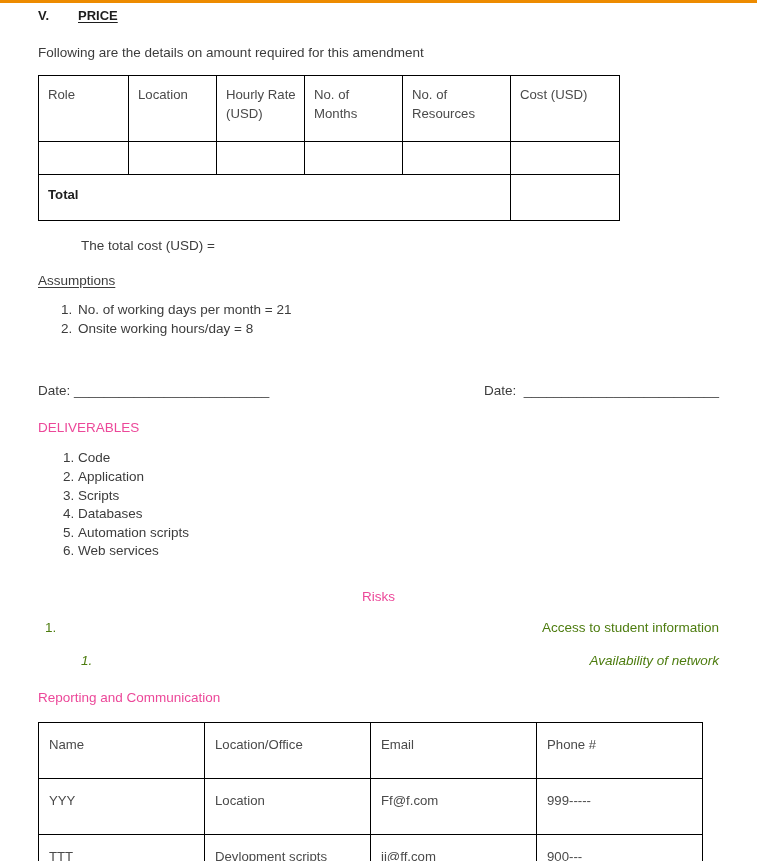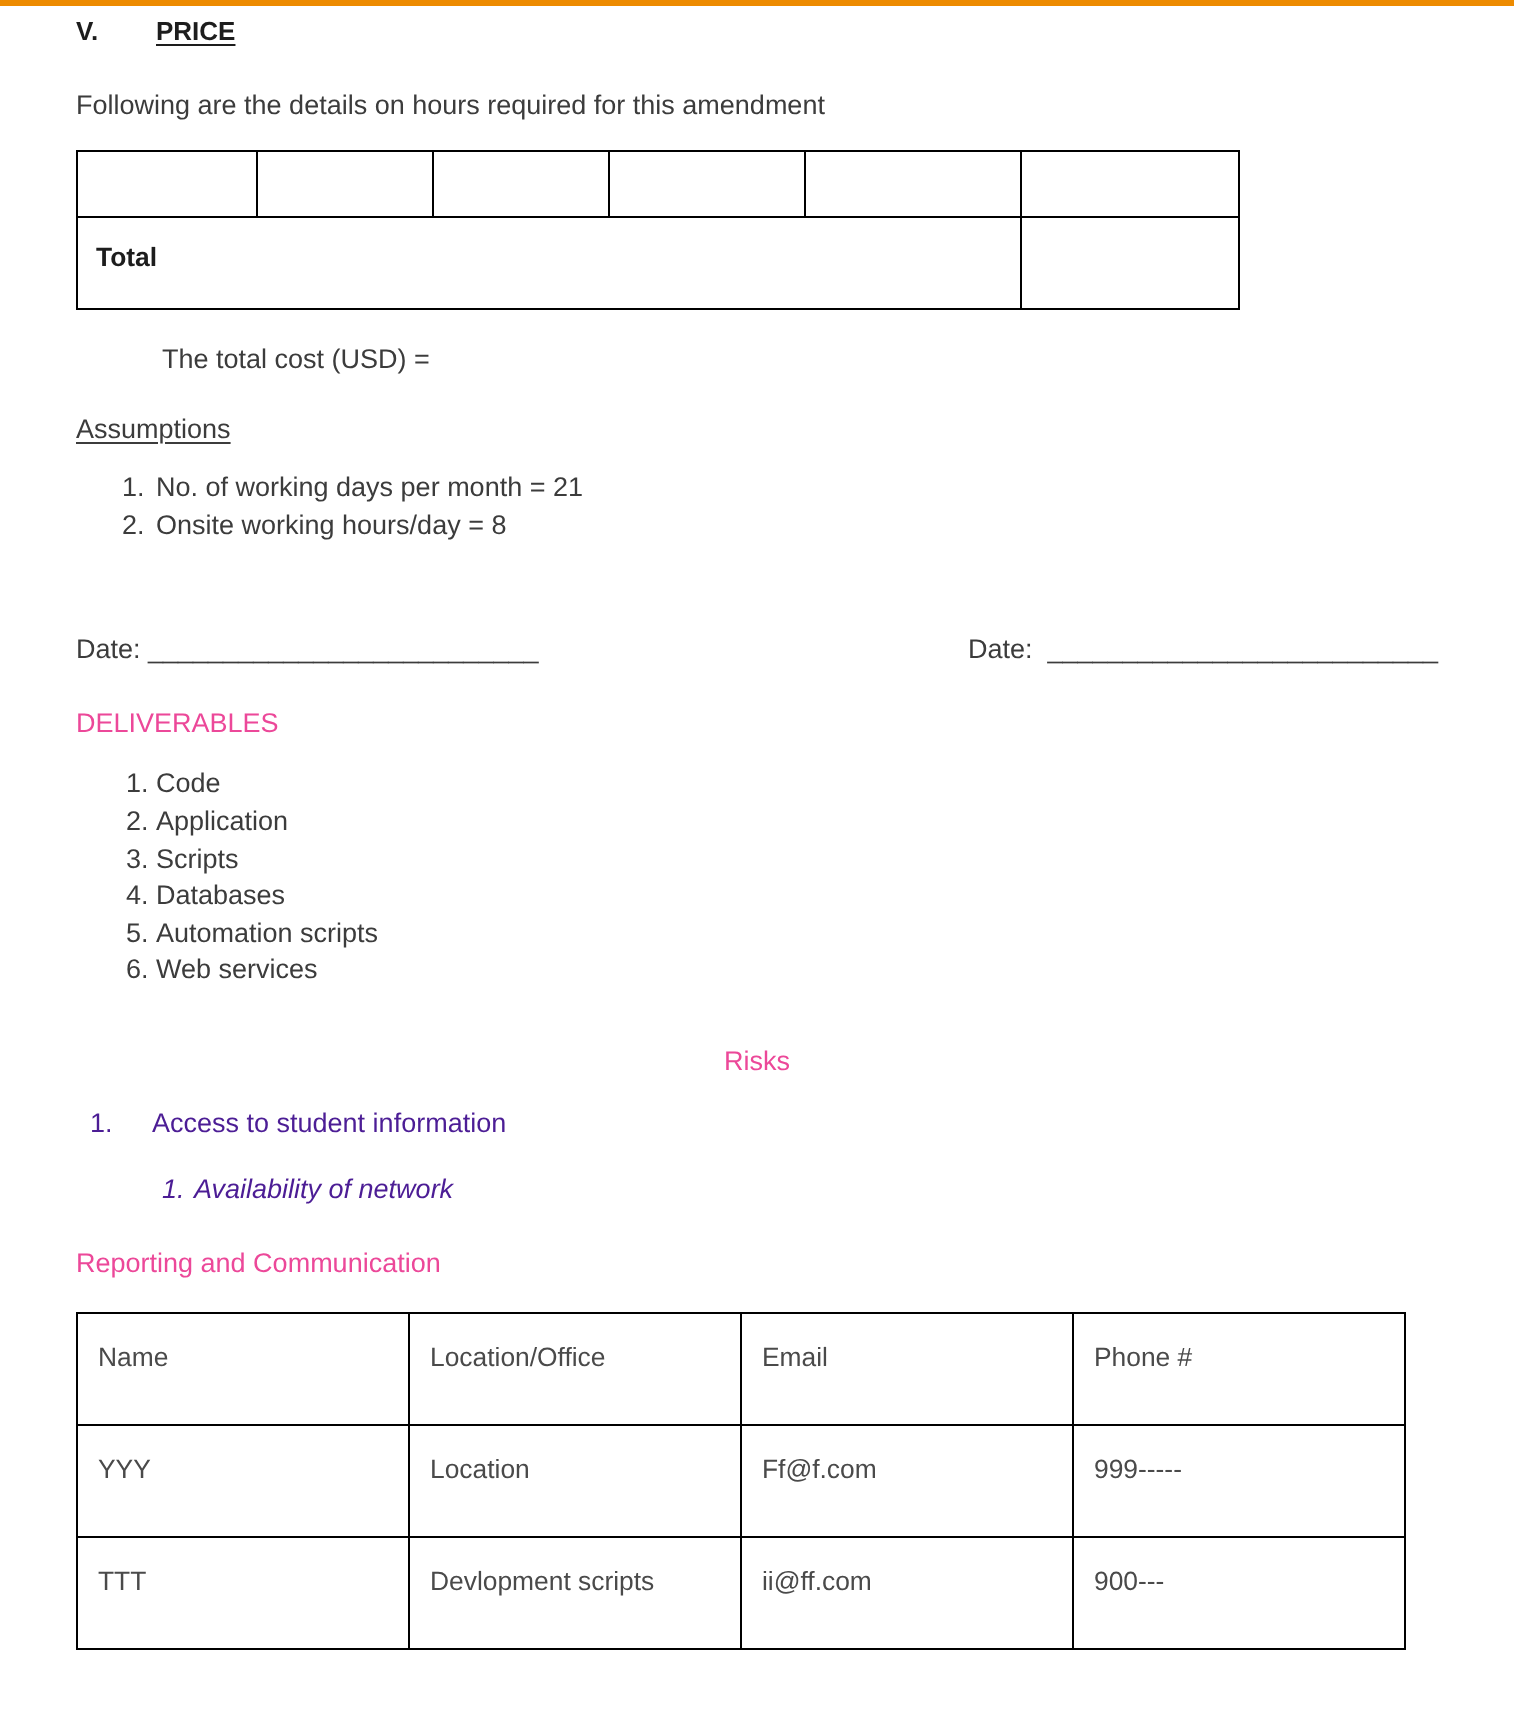--- a/index.html
+++ b/index.html
@@ -143,21 +143,22 @@
     color: #3c3c3c;
   }
   ol.deliverables-list li { line-height: 1.38; }
 
   .risks-heading { margin-top: 26px; text-align: center; }
 
   ol.risks-outer {
     margin: 12px 0 0 0;
     padding-left: 22px;
     font-size: 13.5px;
-    color: #4c1d95;
+    color: #4d7c0f;
+    text-align: right;
   }
   ol.risks-outer > li {
     padding-left: 16px;
     line-height: 1.4;
   }
   ol.risks-inner {
     margin: 14px 0 0 0;
     padding-left: 20px;
     list-style-type: decimal;
   }
@@ -188,32 +189,40 @@
 
 <div class="top-rule"></div>
 
 <div class="page">
 
   <div class="section-heading">
     <span class="section-numeral">V.</span>
     <span class="section-title">PRICE</span>
   </div>
 
-  <p class="intro-text">Following are the details on hours required for this amendment</p>
+  <p class="intro-text">Following are the details on amount required for this amendment</p>
 
   <table class="doc-table price-table">
     <colgroup>
       <col class="c-role">
         <col class="c-location">
         <col class="c-rate">
       <col class="c-months">
         <col class="c-resources">
         <col class="c-cost">
     </colgroup>
     <tbody>
+      <tr class="head-row">
+        <td>Role</td>
+        <td>Location</td>
+        <td>Hourly Rate (USD)</td>
+        <td>No. of Months</td>
+        <td>No. of Resources</td>
+        <td>Cost (USD)</td>
+      </tr>
       <tr class="blank-row">
         <td></td>
         <td></td>
         <td></td>
         <td></td>
         <td></td>
         <td></td>
       </tr>
       <tr class="total-row">
         <td class="total-label" colspan="5">Total</td>

